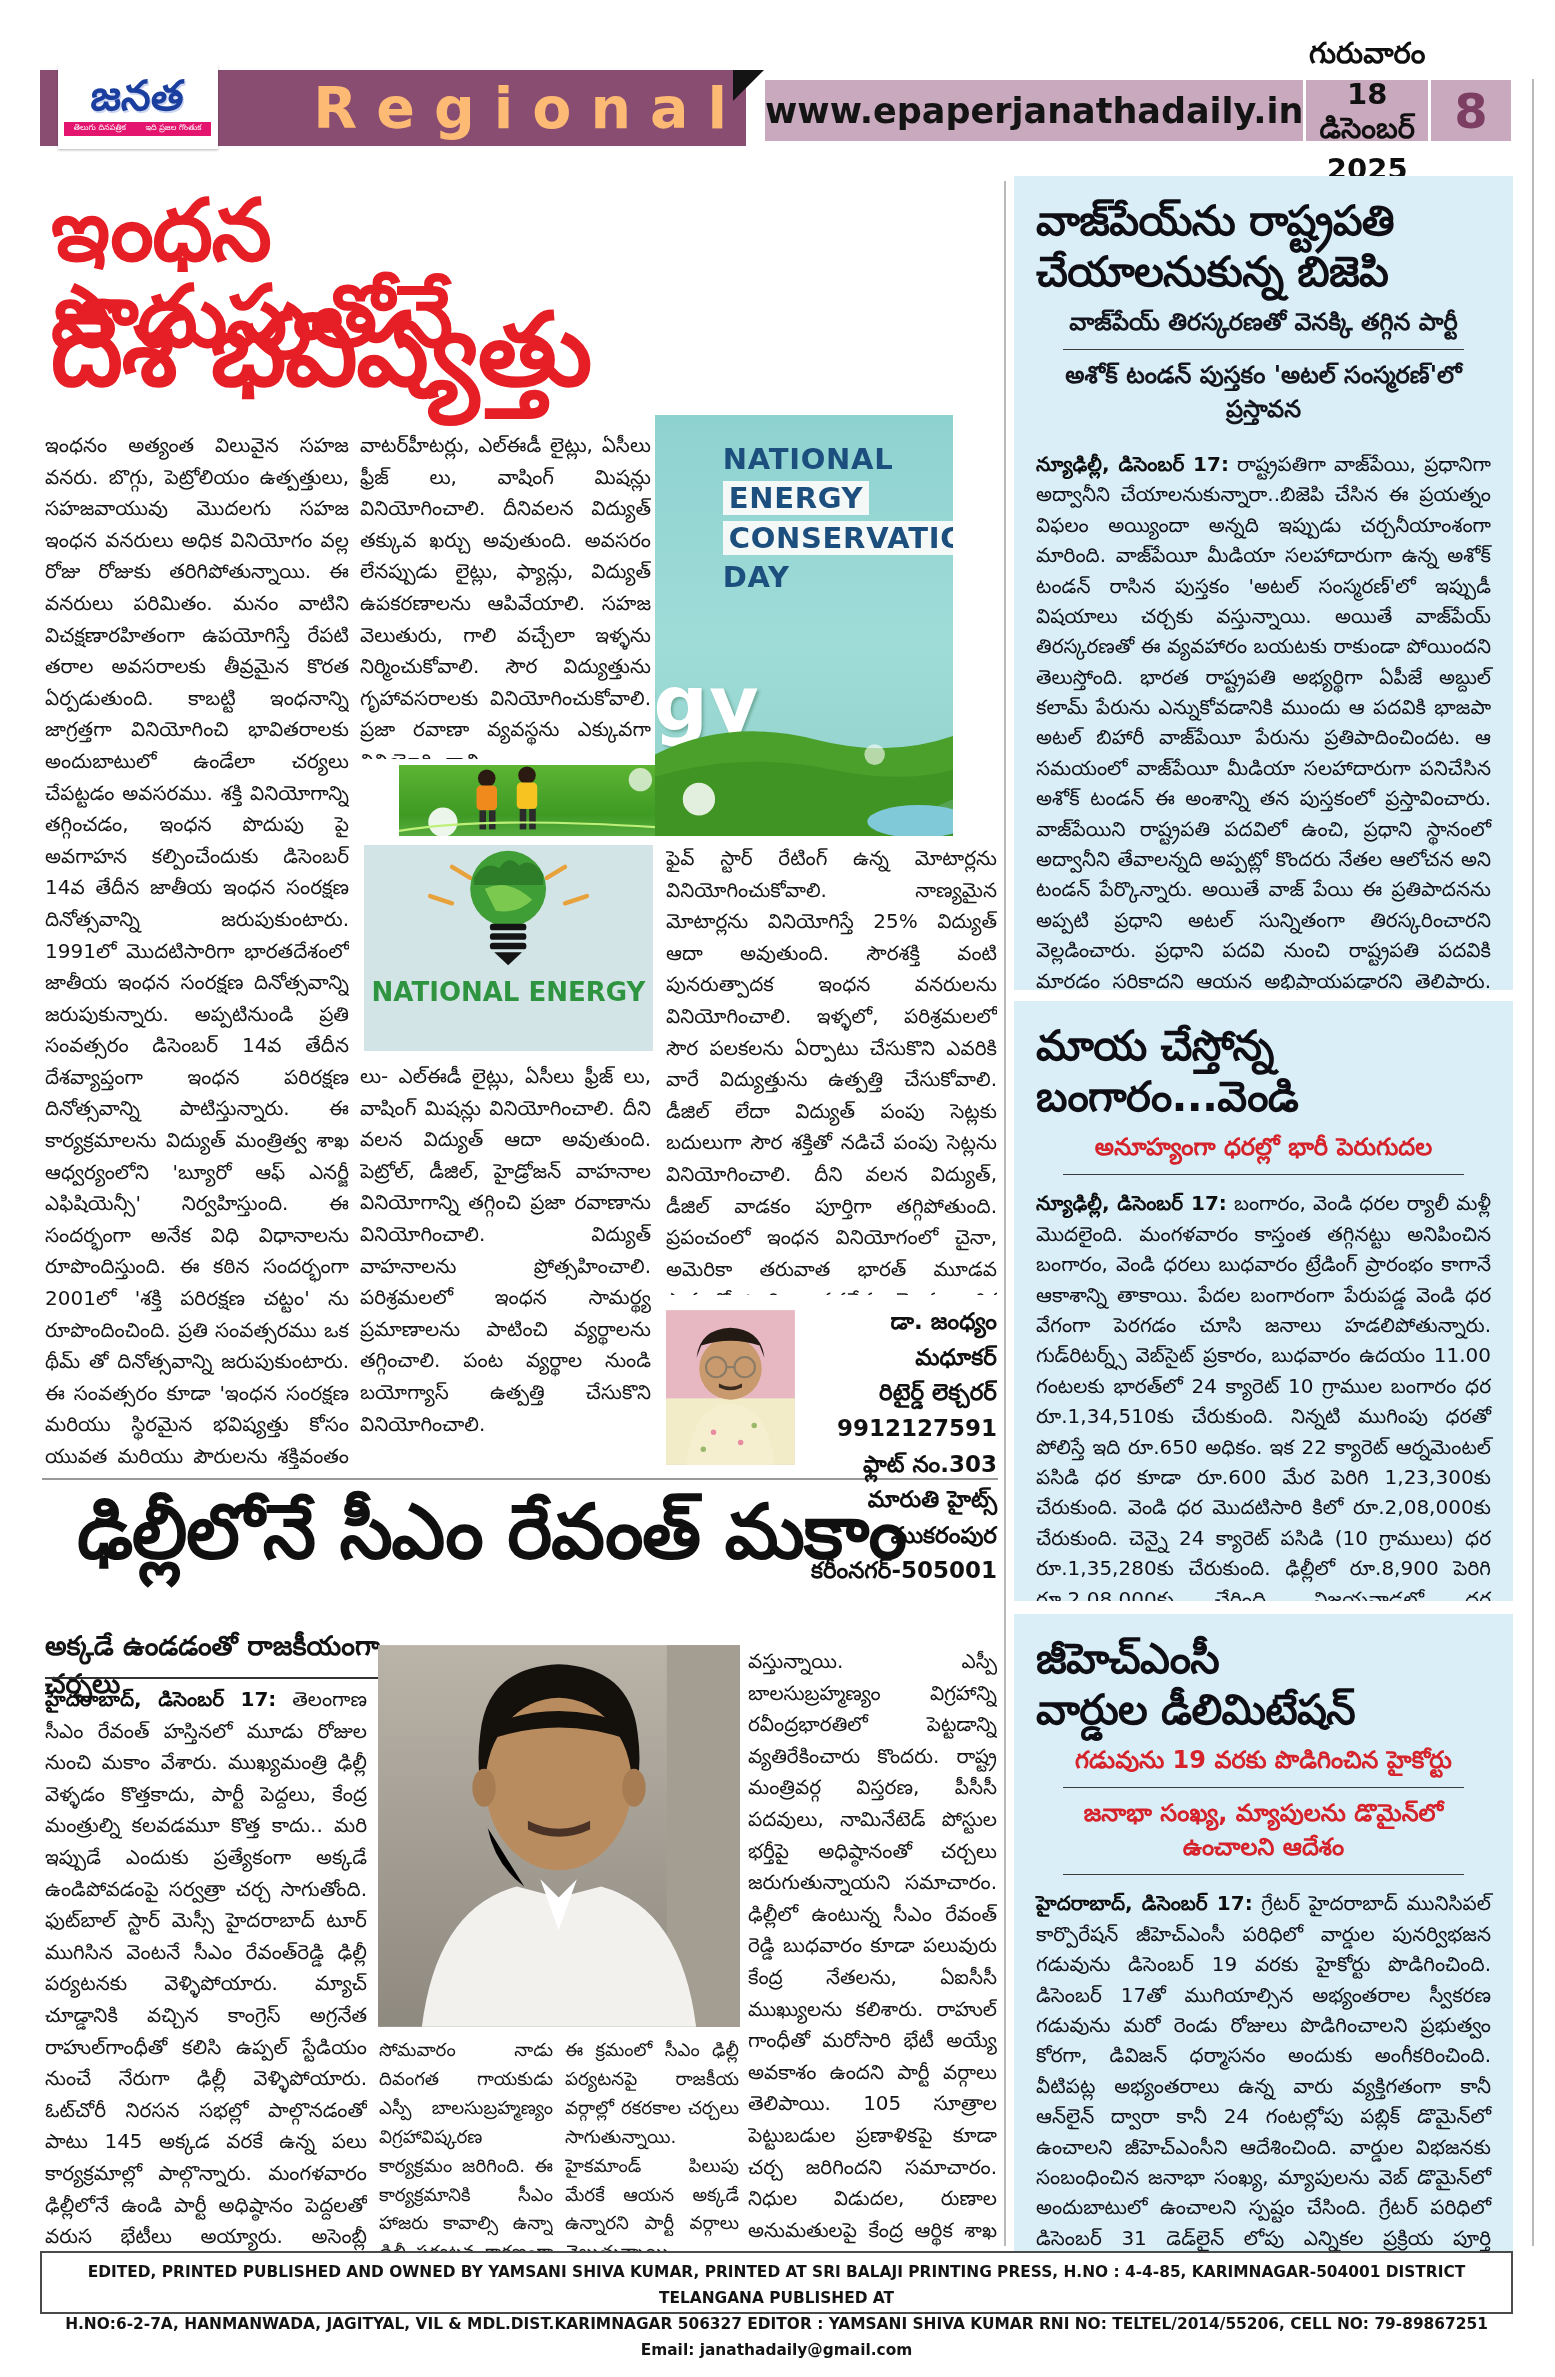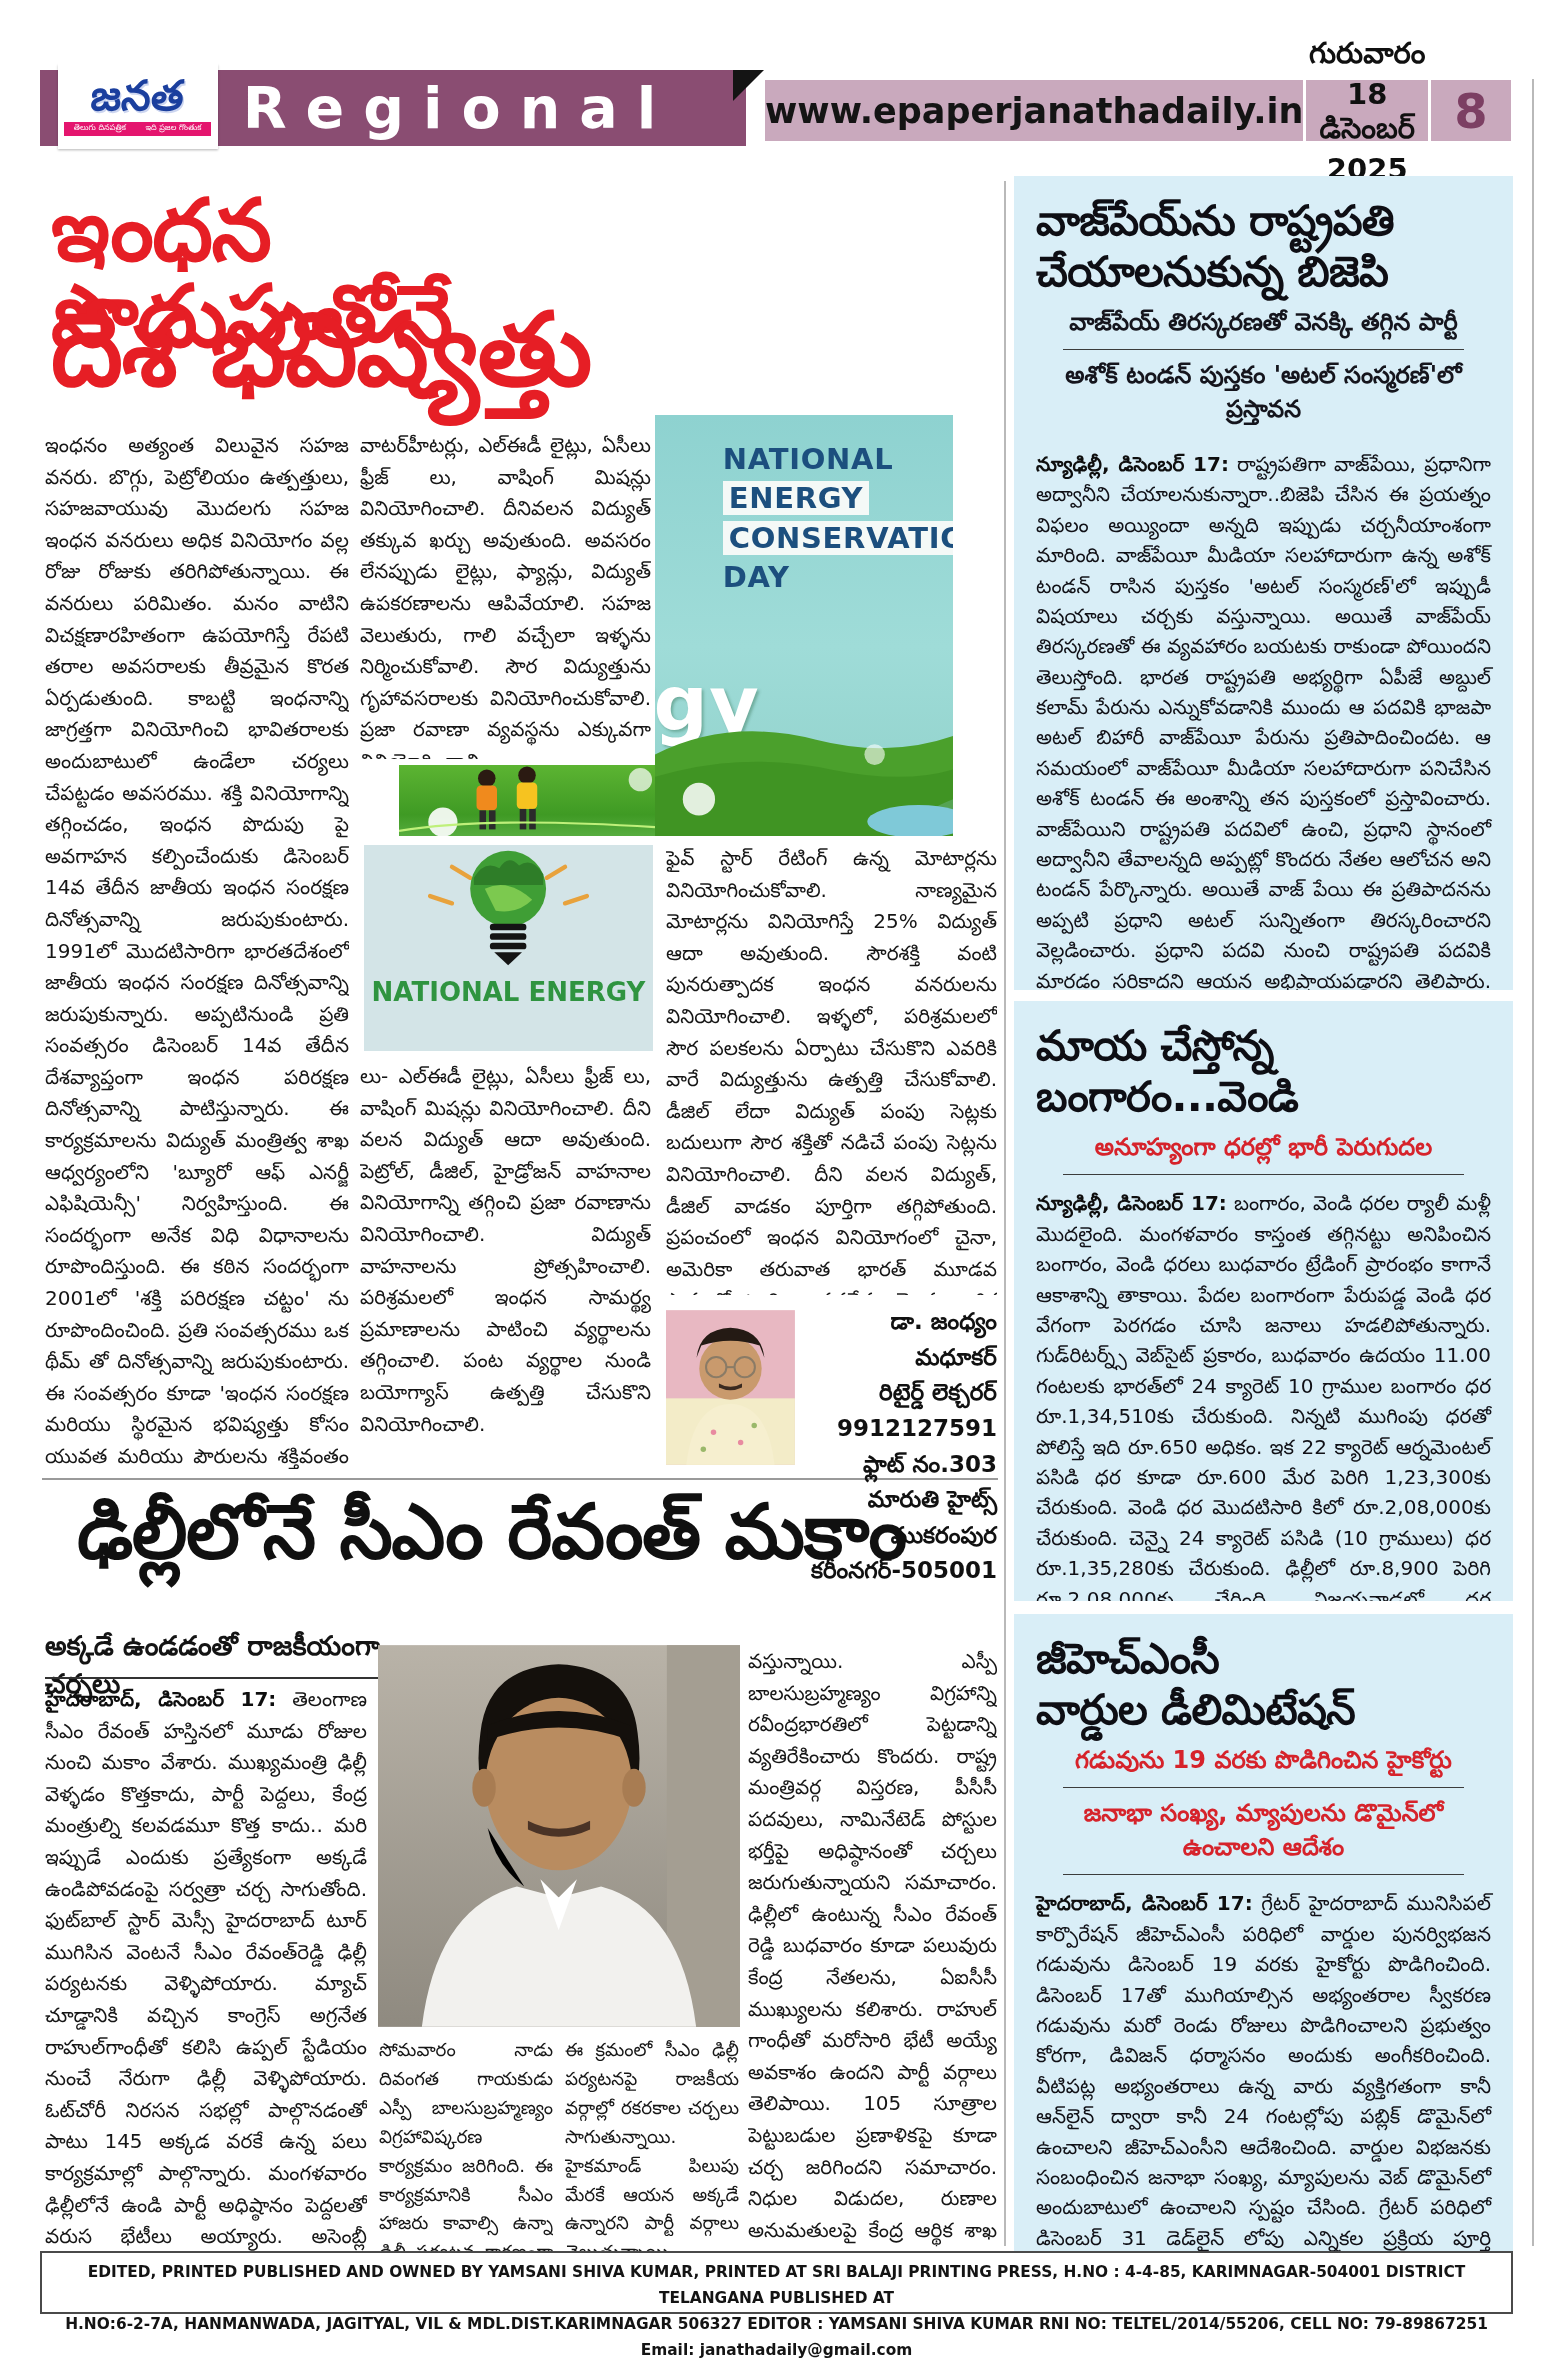--- a/index.html
+++ b/index.html
@@ -5,21 +5,21 @@
   * { margin:0; padding:0; box-sizing:border-box; }
   body { background:#ffffff; font-family:"DejaVu Sans", sans-serif; }
   .page { position:relative; width:1556px; height:2377px; background:#ffffff; overflow:hidden; }
   .abs { position:absolute; }
 
   
   .hdr-left { left:40px; top:70px; width:706px; height:76px; background:#8a4d72; display:flex; align-items:center; }
   .logo-box { position:absolute; left:17.6px; top:-7.3px; width:160px; height:86px; background:#ffffff; box-shadow:0 1.5px 2.2px rgba(0,0,0,.25); display:flex; flex-direction:column; align-items:center; justify-content:center; }
   .logo-telugu { color:#1b3f9e; font-size:42px; font-weight:bold; line-height:1; transform:skewX(-6deg); text-shadow:1.5px 1.5px 0 #cdd6f0; }
   .logo-strip { margin-top:4.4px; width:92%; height:14.6px; background:#e4156e; color:#ffffff; font-size:8px; display:flex; align-items:center; justify-content:space-around; }
-  .regional { width:100%; text-align:center; padding-left:132px; color:#ffffff; font-size:57px; font-weight:bold; letter-spacing:19px; }
+  .regional { width:100%; text-align:right; padding-left:132px; color:#fdba74; font-size:57px; font-weight:bold; letter-spacing:19px; }
   .fold { left:733px; top:70px; width:0; height:0; border-left:31px solid #141414; border-bottom:31px solid transparent; }
   .hdr-right { left:765px; top:80px; width:746px; height:61px; background:#c9a9bd; display:flex; align-items:center; }
   .site { flex:1.15; text-align:center; color:#141414; font-size:35px;font-weight:bold; }
   .hsep { width:2.9px; height:100%; background:#ffffff; }
   .hdate { flex:1; text-align:center; color:#101010; font-size:29px; font-weight:bold; }
   .pageno { width:80px; text-align:center; color:#7c3f63; font-size:48px; font-weight:bold; }
 
   
   .vline { background:#b9b9b9; width:1.5px; }
   .hline { background:#9a9a9a; height:1.5px; }

